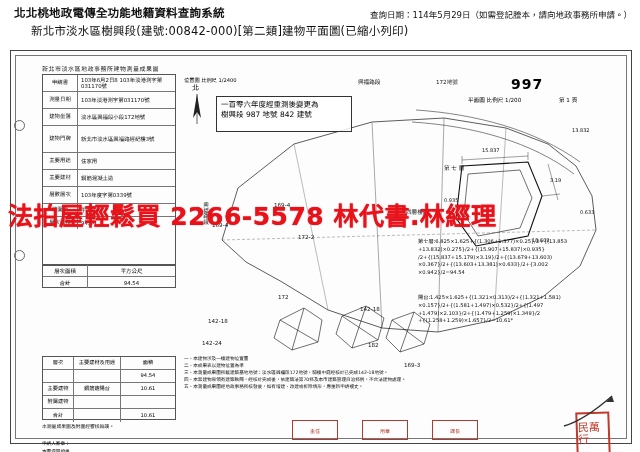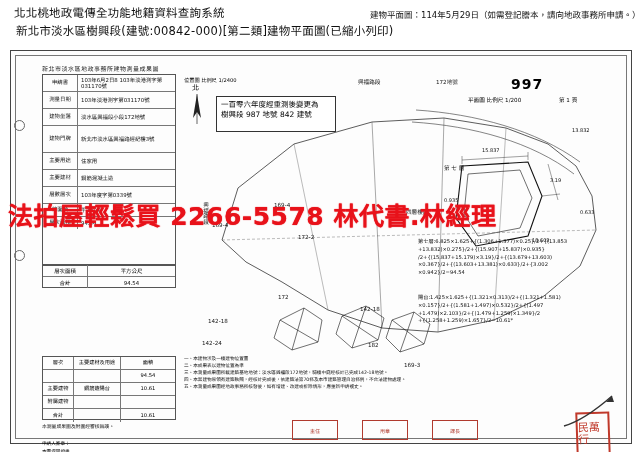--- a/index.html
+++ b/index.html
@@ -6,22 +6,22 @@
   body{
     width:640px;height:452px;
     background:#ffffff;
     font-family:"DejaVu Sans","Liberation Sans",sans-serif;
     color:#000;
     overflow:hidden;
     position:relative;
   }
   
   .hdr{position:absolute;left:0;top:0;width:640px;height:46px;}
-  .hdr-title{position:absolute;left:14px;top:4px;font-size:11.5px;letter-spacing:.2px;color:#111;}
-  .hdr-sub{position:absolute;left:16px;top:22px;font-size:11.5px;letter-spacing:.2px;color:#111;}
+  .hdr-title{position:absolute;left:14px;top:4px;font-size:11.5px;letter-spacing:.2px;color:#111;font-weight:bold;}
+  .hdr-sub{position:absolute;left:31px;top:22px;font-size:11.5px;letter-spacing:.2px;color:#111;}
   .hdr-right{position:absolute;left:370px;top:8px;font-size:8.5px;color:#111;white-space:nowrap;}
 
   
   .doc{
     position:absolute;left:10px;top:50px;width:620px;height:392px;
     border:1px solid #444;background:#fdfdfd;
   }
   .doc-inner{
     position:absolute;left:4px;top:4px;width:610px;height:382px;
     border:1px solid #777;
@@ -74,21 +74,21 @@
   
   .compass{position:absolute;left:168px;top:28px;width:26px;height:44px;}
   .compass .n{position:absolute;left:8px;top:-2px;font-size:7px;}
   .compass svg{position:absolute;left:0;top:8px;}
 
   
   .scale-note{position:absolute;left:168px;top:20px;font-size:5.2px;}
 
   
   .anno{
-    position:absolute;left:200px;top:40px;width:120px;height:36px;
+    position:absolute;left:200px;top:40px;width:136px;height:36px;
     border:1px solid #333;background:rgba(255,255,255,.85);
     font-size:7.5px;line-height:1.35;padding:3px 4px;box-sizing:border-box;
   }
 
   
   .lbl{position:absolute;font-size:5.6px;color:#111;}
   .big777{position:absolute;left:495px;top:20px;font-size:14px;font-weight:bold;letter-spacing:1px;}
   .rt-scale{position:absolute;left:452px;top:40px;font-size:5.6px;}
   .rt-page{position:absolute;left:543px;top:40px;font-size:5.6px;}
 
@@ -146,21 +146,21 @@
 
   .footer-note{position:absolute;left:26px;top:384px;font-size:4.6px;}
   .footer-note2{position:absolute;left:26px;top:392px;font-size:4.6px;}
 </style>
 </head>
 <body>
 
 <div class="hdr">
   <div class="hdr-title">北北桃地政電傳全功能地籍資料查詢系統</div>
   <div class="hdr-sub">新北市淡水區樹興段(建號:00842-000)[第二類]建物平面圖(已縮小列印)</div>
-  <div class="hdr-right">建物平面圖：114年5月29日（如需登記謄本，請向地政事務所申請。）</div>
+  <div class="hdr-right">查詢日期：114年5月29日（如需登記謄本，請向地政事務所申請。）</div>
 </div>
 
 <div class="doc">
   <div class="doc-inner">
 
     <div class="doc-title">新北市淡水區地政事務所建物測量成果圖</div>
 
     <div class="ltable">
       <div class="row">
         <div class="lab">申請書</div>

